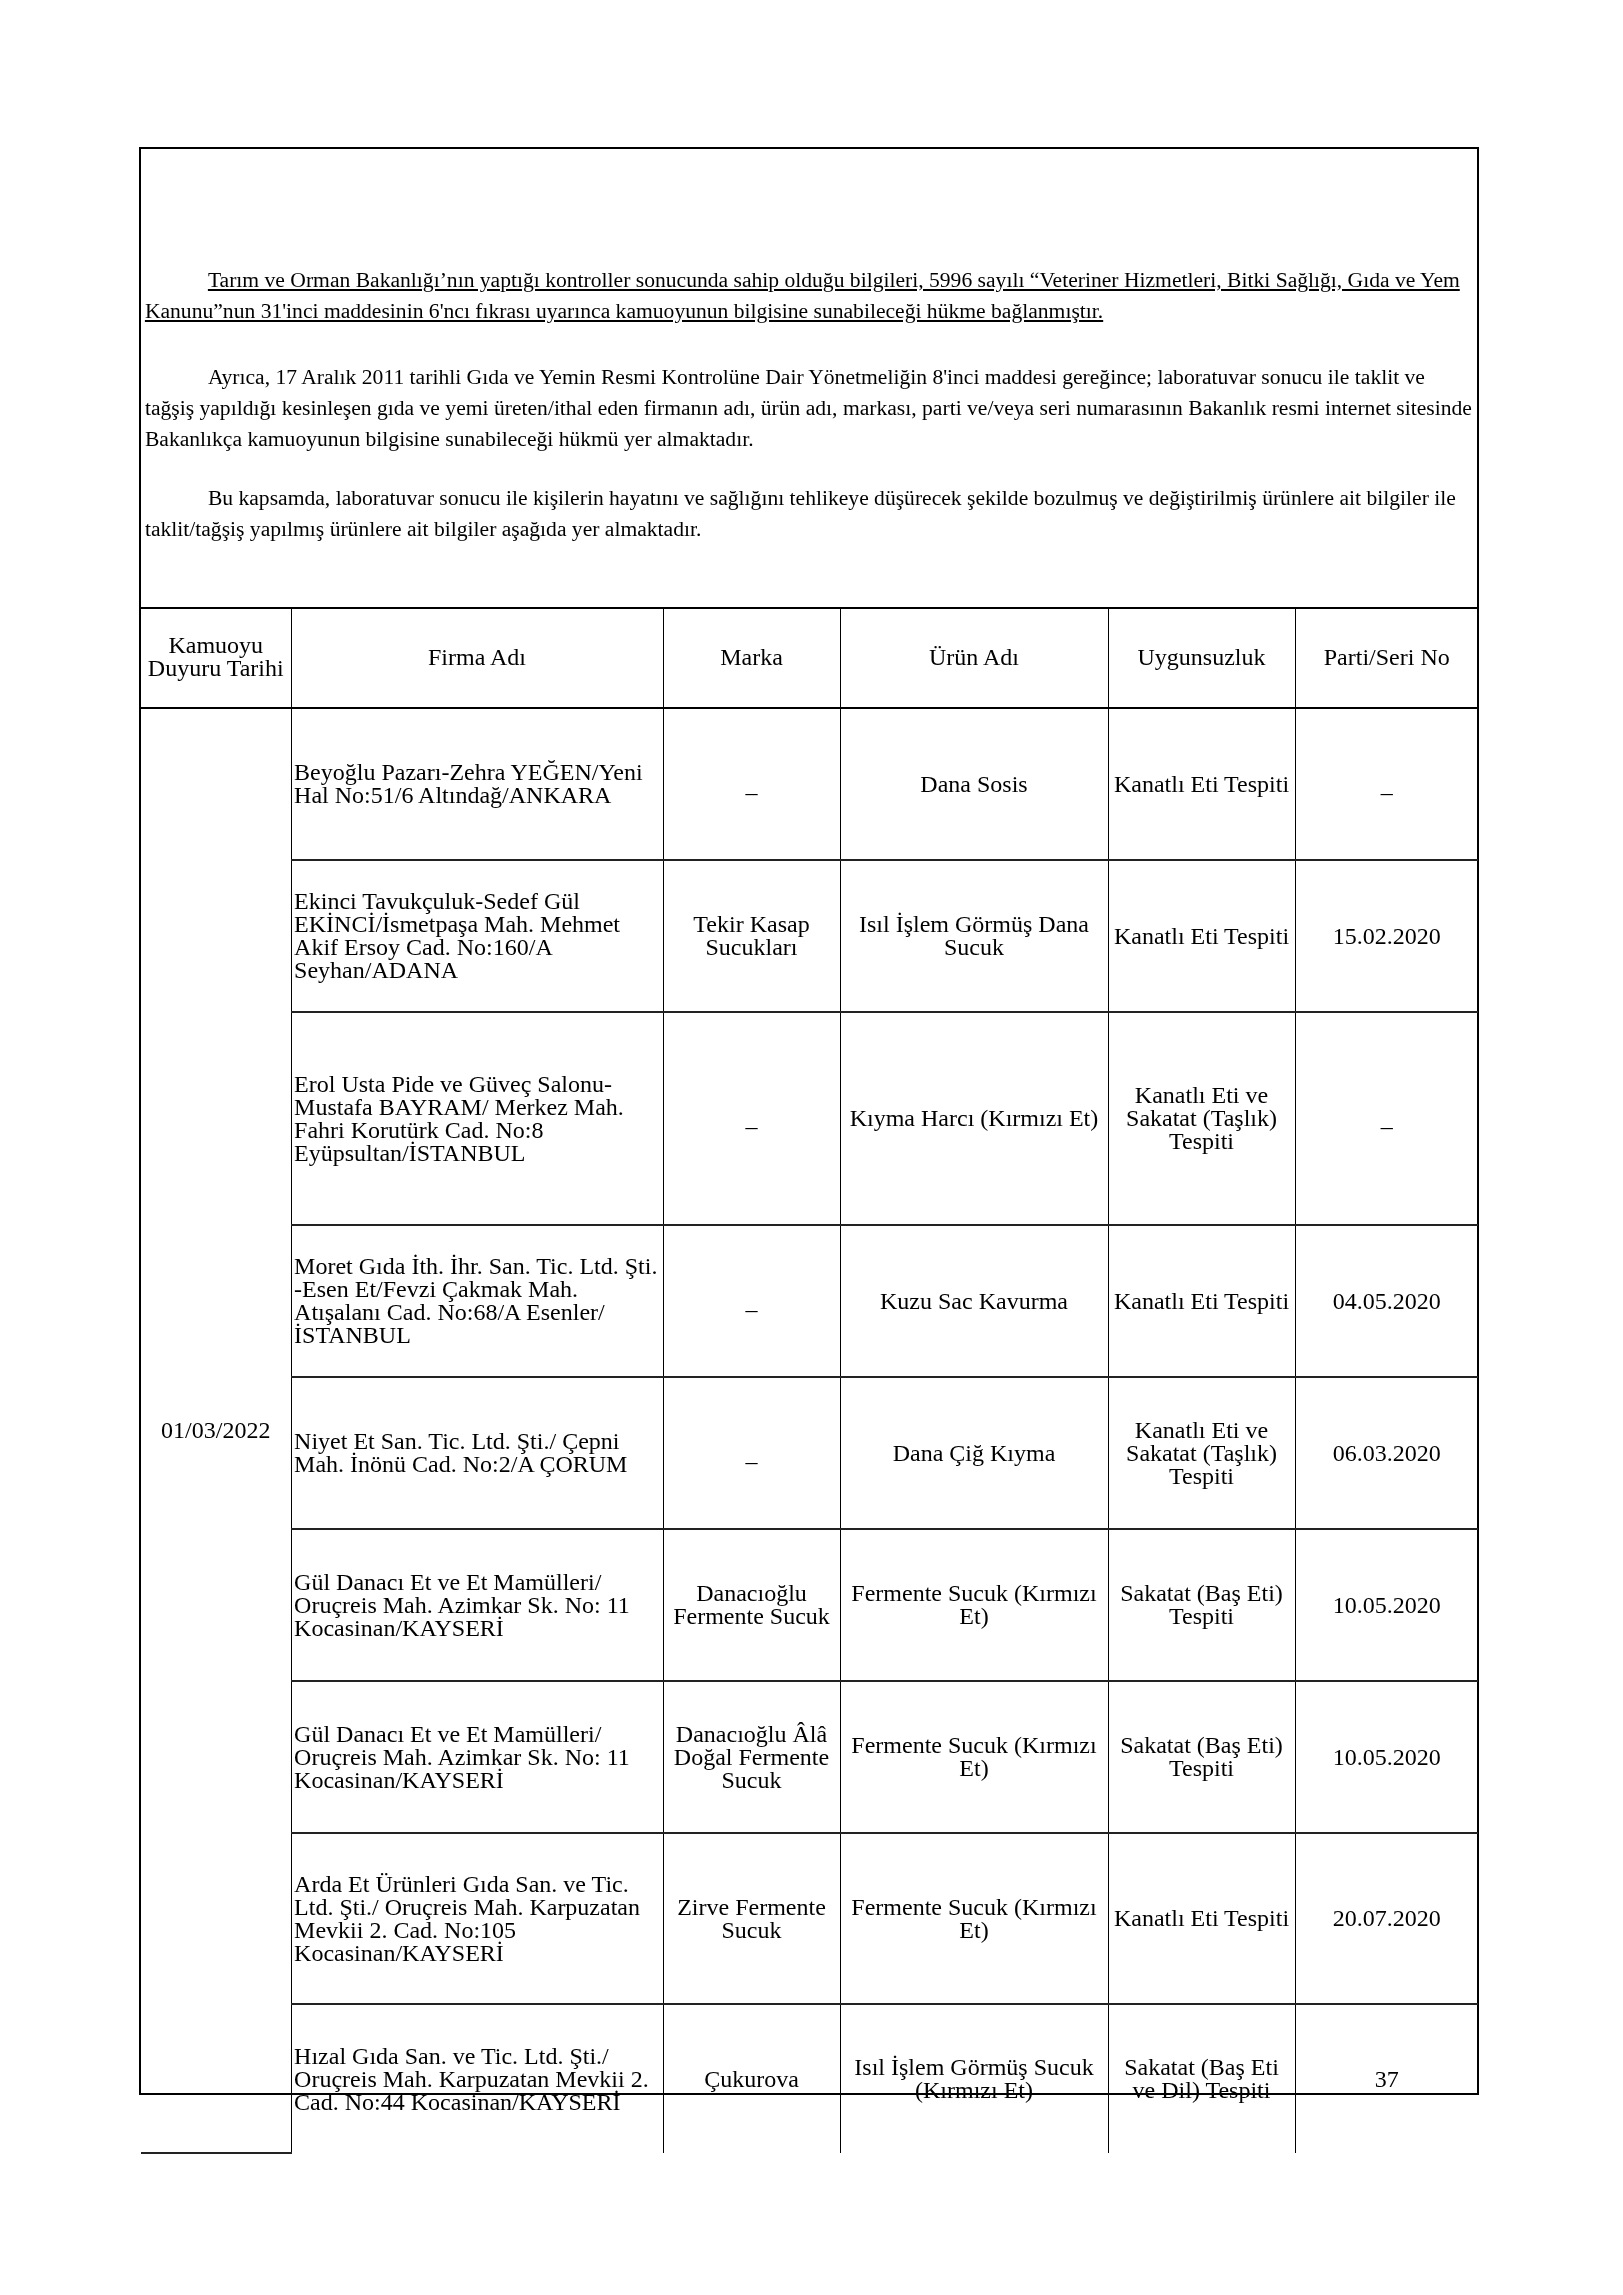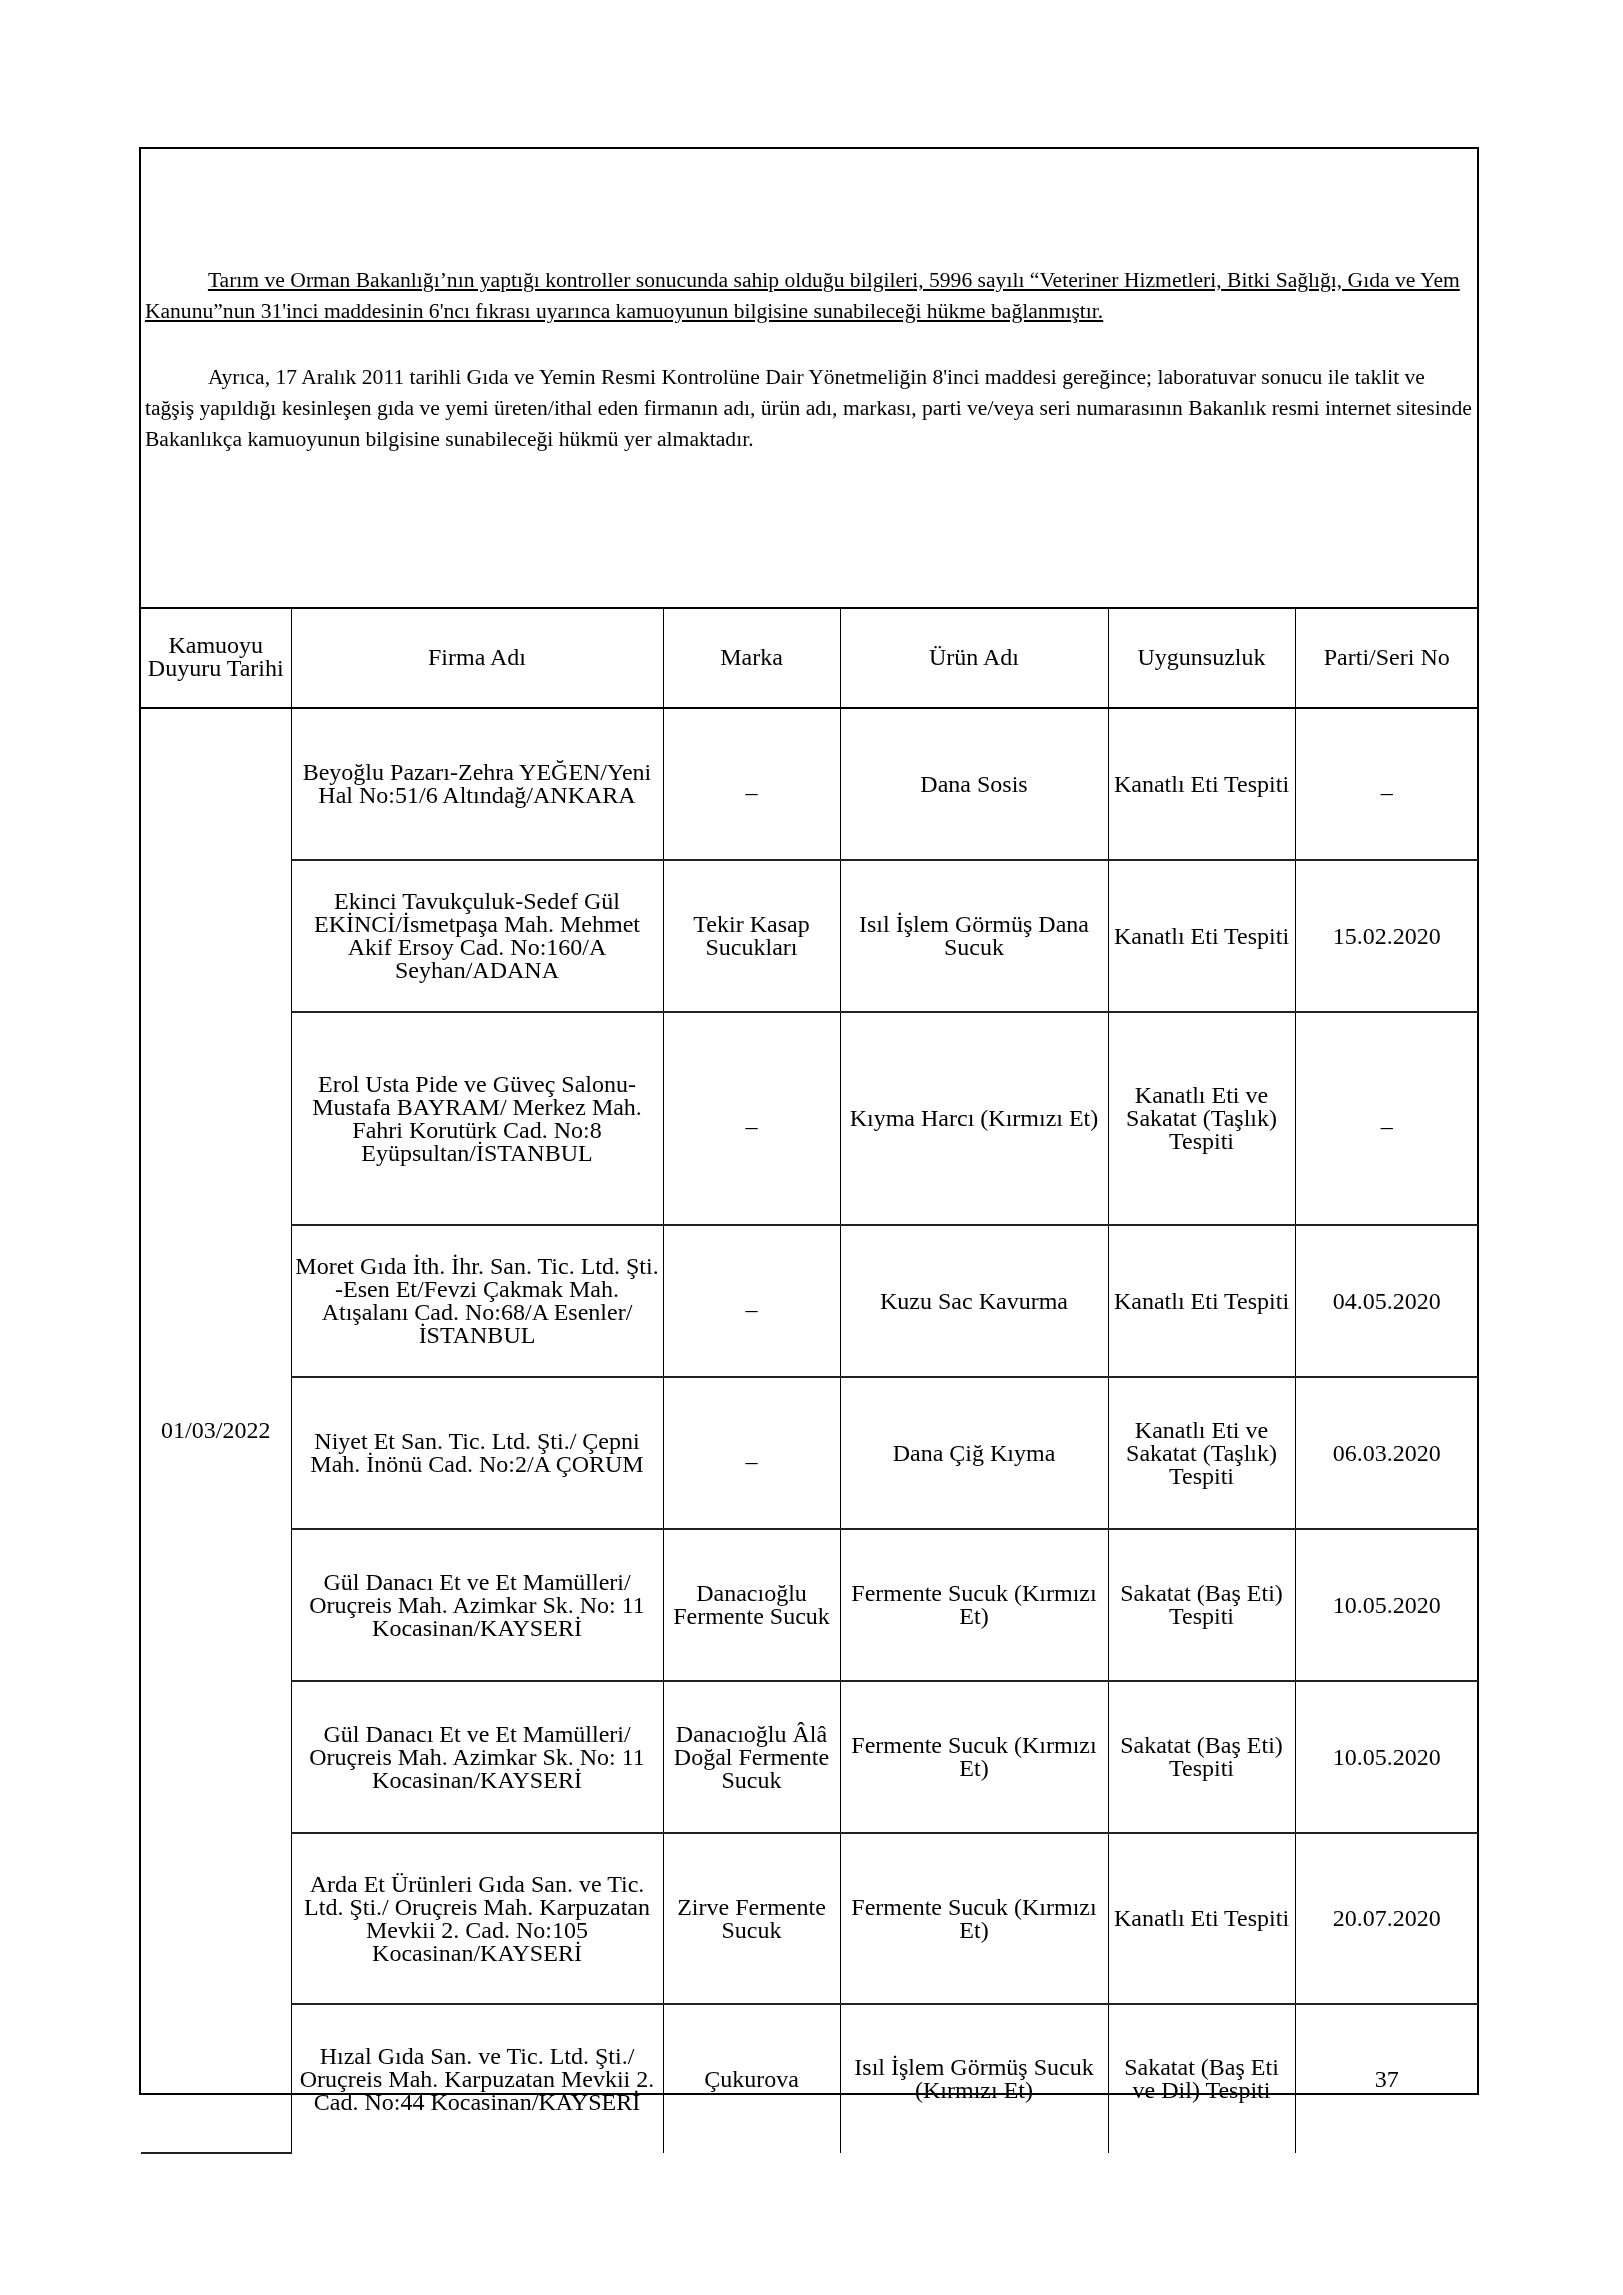--- a/index.html
+++ b/index.html
@@ -12,30 +12,31 @@
   .p2 { top: 213px; }
   .p3 { top: 334px; }
   table.grid { position: absolute; left: 0; top: 458px; width: 1336px; border-collapse: collapse; table-layout: fixed; font-size: 24px; line-height: 23px; }
   table.grid th, table.grid td { border: 1.3px solid #000; padding: 0 2.6px; vertical-align: middle; font-weight: normal; }
   table.grid tr > *:first-child { border-left: none; }
   table.grid tr > *:last-child { border-right: none; }
   table.grid thead th { height: 100px; text-align: center; border-top: none; border-bottom: 2px solid #000; }
   table.grid tbody tr td { border-bottom: 2.6px solid #222; }
   table.grid tbody tr:last-child td { border-bottom: none; }
   td.date { text-align: center; }
-  td.firm { text-align: center; padding-left: 3.9px; }
+  td.firm { text-align: left; padding-left: 3.9px; }
   td.c { text-align: center; }
 </style>
 </head>
 <body>
 
 <div class="frame">
   <div class="intro">
     <div class="para p1">Tarım ve Orman Bakanlığı’nın yaptığı kontroller sonucunda sahip olduğu bilgileri, 5996 sayılı “Veteriner Hizmetleri, Bitki Sağlığı, Gıda ve Yem Kanunu”nun 31'inci maddesinin 6'ncı fıkrası uyarınca kamuoyunun bilgisine sunabileceği hükme bağlanmıştır.</div>
     <div class="para p2">Ayrıca, 17 Aralık 2011 tarihli Gıda ve Yemin Resmi Kontrolüne Dair Yönetmeliğin 8'inci maddesi gereğince; laboratuvar sonucu ile taklit ve tağşiş yapıldığı  kesinleşen gıda ve yemi üreten/ithal eden firmanın adı, ürün adı, markası, parti ve/veya seri numarasının Bakanlık resmi internet sitesinde Bakanlıkça kamuoyunun bilgisine sunabileceği hükmü yer almaktadır.</div>
+    <div class="para p3">Bu kapsamda, laboratuvar sonucu ile  kişilerin hayatını ve sağlığını tehlikeye düşürecek şekilde bozulmuş ve değiştirilmiş ürünlere ait bilgiler ile taklit/tağşiş yapılmış ürünlere ait bilgiler aşağıda yer almaktadır.</div>
   </div>
 
   <table class="grid">
     <colgroup>
       <col style="width:150px">
       <col style="width:372px">
       <col style="width:177px">
       <col style="width:268px">
       <col style="width:187px">
       <col style="width:183px">

